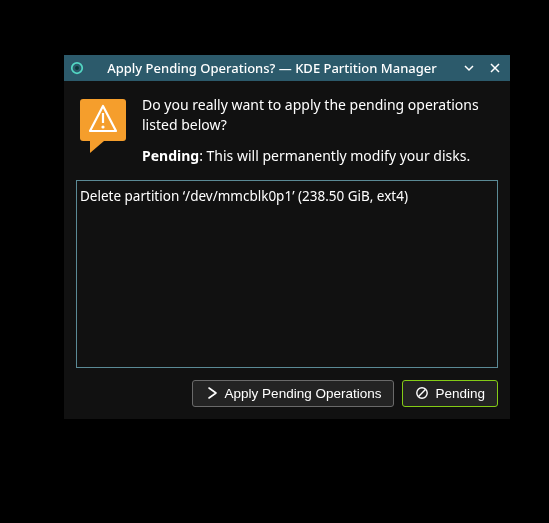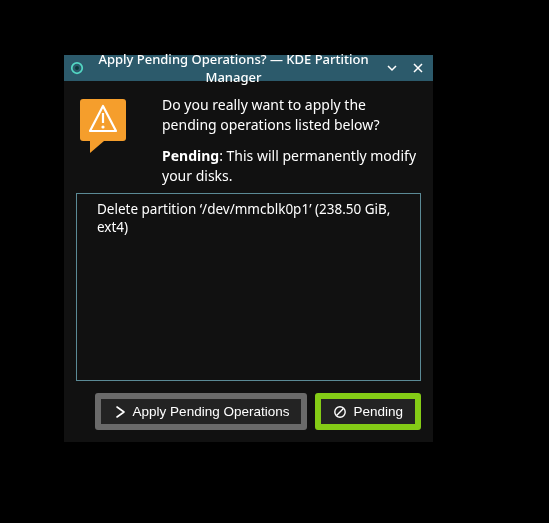--- a/index.html
+++ b/index.html
@@ -7,21 +7,21 @@
       background: #000;
       width: 549px;
       height: 523px;
       font-family: "Noto Sans", "Segoe UI", sans-serif;
       position: relative;
     }
     .dialog {
       position: absolute;
       left: 64px;
       top: 55px;
-      width: 369px;
+      width: 446px;
       background: #111;
       display: flex;
       flex-direction: column;
     }
     .titlebar {
       height: 26px;
       background: #2c5a6b;
       display: flex;
       align-items: center;
       padding: 0 6px;
@@ -48,57 +48,57 @@
       align-items: center;
       justify-content: center;
       color: #fff;
       cursor: pointer;
     }
     .body {
       padding: 14px 12px 12px 12px;
     }
     .msgrow {
       display: flex;
-      gap: 32px;
-      margin-bottom: 8px;
+      gap: 12px;
+      margin-bottom: 14px;
     }
     .warn-icon {
       width: 54px;
       height: 60px;
       flex-shrink: 0;
       margin-top: 2px;
     }
     .msg {
       color: #fff;
       font-size: 14px;
       line-height: 1.4;
     }
     .msg p { margin-bottom: 12px; }
     .msg p:last-child { margin-bottom: 0; }
     .warn-word { font-weight: 700; }
     .listbox {
       border: 1px solid #5b8a96;
       background: #111;
       min-height: 188px;
-      padding: 6px 20px;
+      padding: 6px 3px;
       color: #fff;
       font-size: 13.5px;
       margin-bottom: 12px;
     }
     .btnrow {
       display: flex;
       justify-content: flex-end;
       gap: 8px;
     }
     .btn {
       display: inline-flex;
       align-items: center;
       gap: 6px;
       padding: 5px 12px;
-      border: 6px solid #84cc16;
+      border: 1px solid #84cc16;
       background: #232323;
       color: #fff;
       font-size: 13.5px;
       border-radius: 3px;
       cursor: pointer;
     }
     .btn.primary { border-color: #6a6a6a; }
     .btn svg { width: 14px; height: 14px; }
   </style>
 </head>

